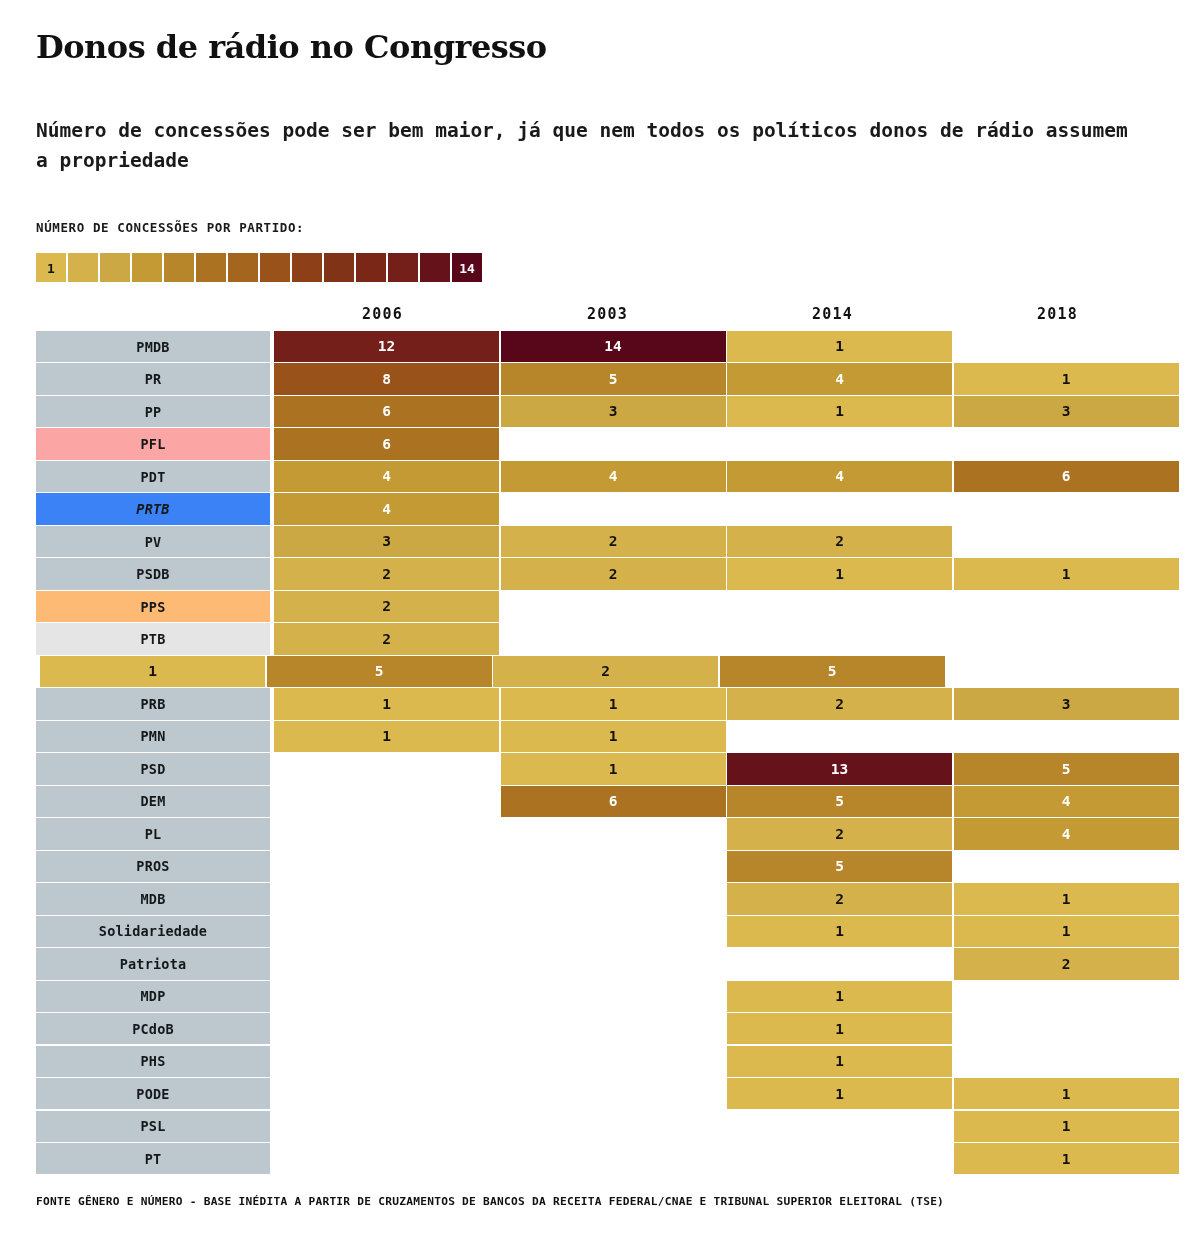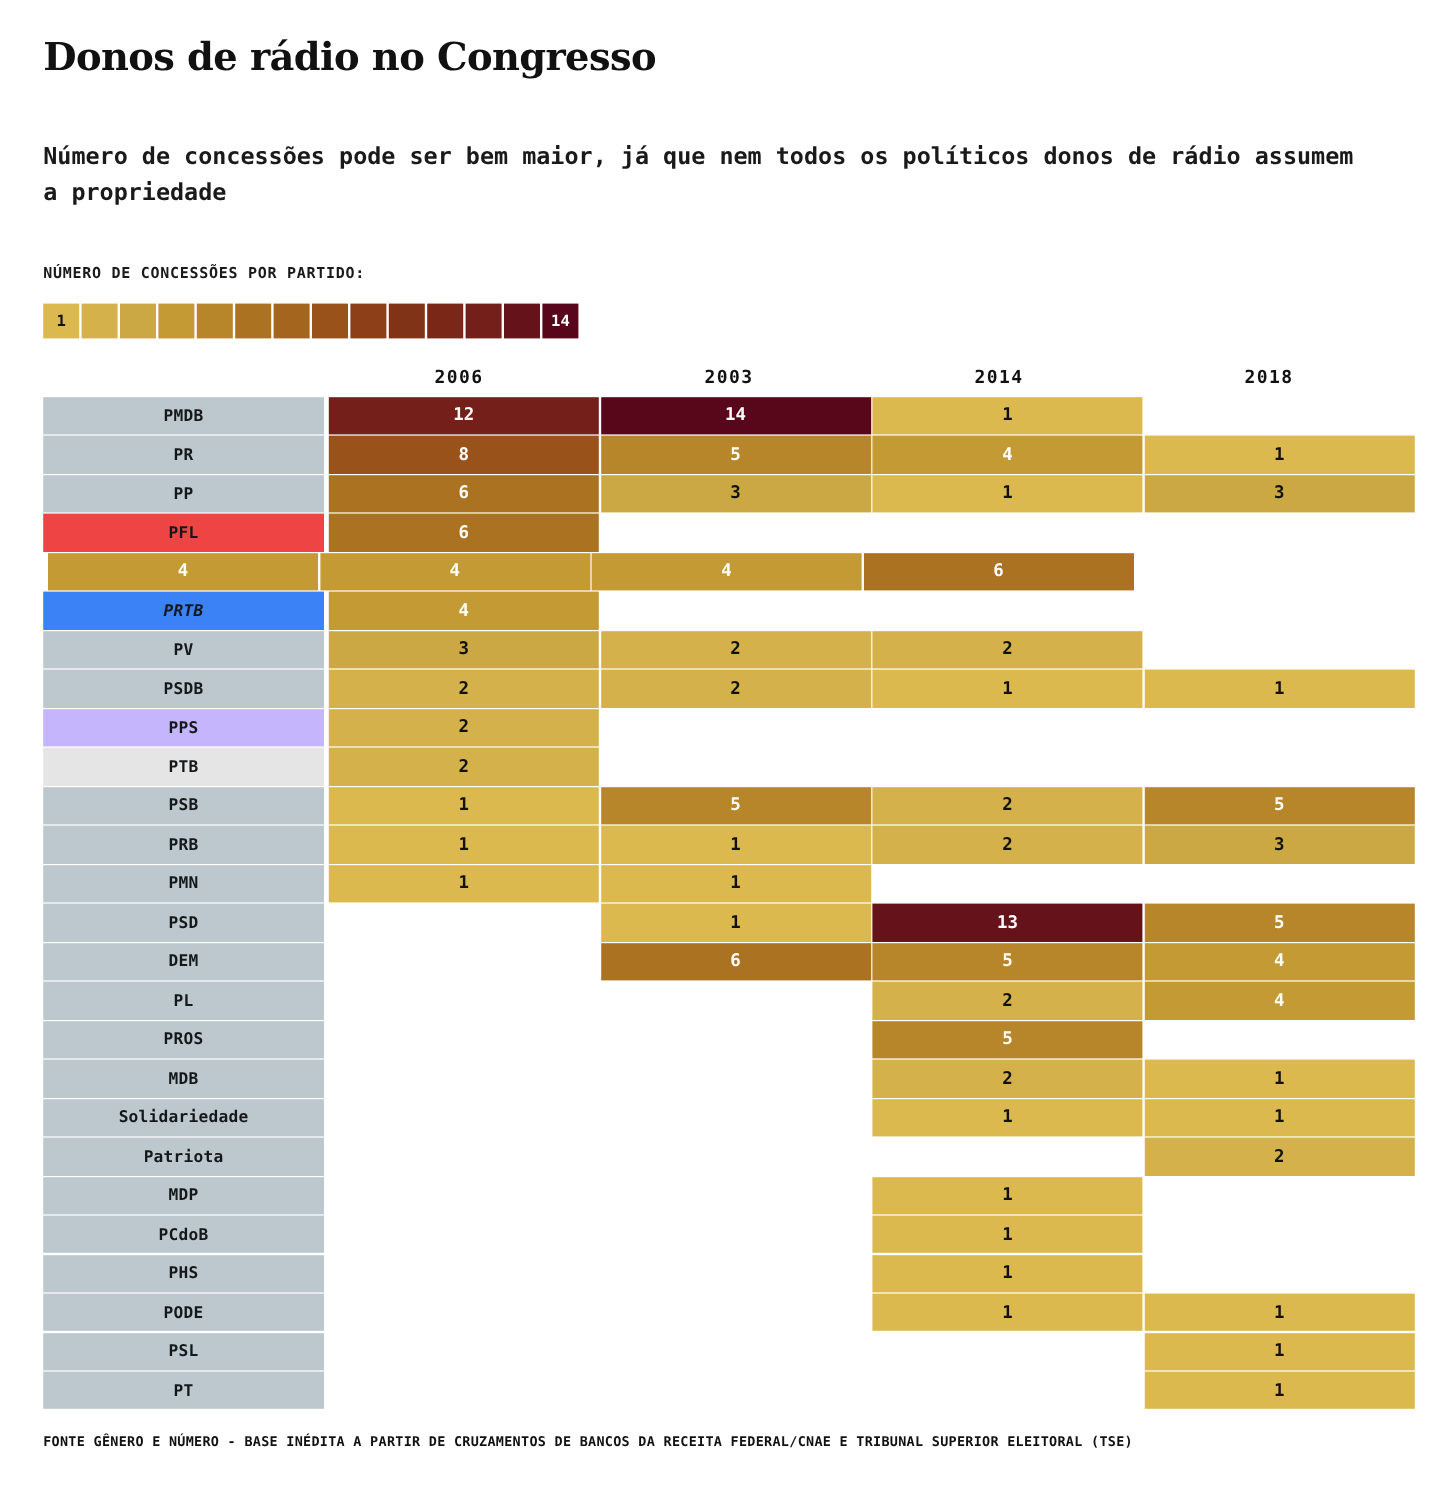--- a/index.html
+++ b/index.html
@@ -208,30 +208,31 @@
             <span class="v" style="color: rgb(17, 17, 17);">3</span>
           </div>
           <div class="cell" style="background: rgb(220, 185, 79);">
             <span class="v" style="color: rgb(17, 17, 17);">1</span>
           </div>
           <div class="cell" style="background: rgb(204, 168, 69);">
             <span class="v" style="color: rgb(17, 17, 17);">3</span>
           </div>
         </div>
         <div class="row">
-          <div class="party" style="background: #ef4444;">PFL</div>
+          <div class="party" style="background: #fca5a5;">PFL</div>
           <div class="gap"></div>
           <div class="cell" style="background: rgb(171, 114, 34);">
             <span class="v" style="color: rgb(255, 255, 255);">6</span>
           </div>
           <div class="cell empty"></div>
           <div class="cell empty"></div>
           <div class="cell empty"></div>
         </div>
         <div class="row">
+          <div class="party" style="background: rgb(188, 200, 206);">PDT</div>
           <div class="gap"></div>
           <div class="cell" style="background: rgb(195, 154, 51);">
             <span class="v" style="color: rgb(255, 255, 255);">4</span>
           </div>
           <div class="cell" style="background: rgb(195, 154, 51);">
             <span class="v" style="color: rgb(255, 255, 255);">4</span>
           </div>
           <div class="cell" style="background: rgb(195, 154, 51);">
             <span class="v" style="color: rgb(255, 255, 255);">4</span>
           </div>
@@ -273,41 +274,40 @@
             <span class="v" style="color: rgb(17, 17, 17);">2</span>
           </div>
           <div class="cell" style="background: rgb(220, 185, 79);">
             <span class="v" style="color: rgb(17, 17, 17);">1</span>
           </div>
           <div class="cell" style="background: rgb(220, 185, 79);">
             <span class="v" style="color: rgb(17, 17, 17);">1</span>
           </div>
         </div>
         <div class="row">
-          <div class="party" style="background: #c4b5fd;">PPS</div>
+          <div class="party" style="background: #fdba74;">PPS</div>
           <div class="gap"></div>
           <div class="cell" style="background: rgb(212, 177, 74);">
             <span class="v" style="color: rgb(17, 17, 17);">2</span>
           </div>
           <div class="cell empty"></div>
           <div class="cell empty"></div>
           <div class="cell empty"></div>
         </div>
         <div class="row">
           <div class="party" style="background: #e5e5e5;">PTB</div>
           <div class="gap"></div>
           <div class="cell" style="background: rgb(212, 177, 74);">
             <span class="v" style="color: rgb(17, 17, 17);">2</span>
           </div>
           <div class="cell empty"></div>
           <div class="cell empty"></div>
           <div class="cell empty"></div>
         </div>
         <div class="row">
-          <div class="party" style="background: rgb(188, 200, 206);">PSB</div>
           <div class="gap"></div>
           <div class="cell" style="background: rgb(220, 185, 79);">
             <span class="v" style="color: rgb(17, 17, 17);">1</span>
           </div>
           <div class="cell" style="background: rgb(184, 134, 42);">
             <span class="v" style="color: rgb(255, 255, 255);">5</span>
           </div>
           <div class="cell" style="background: rgb(212, 177, 74);">
             <span class="v" style="color: rgb(17, 17, 17);">2</span>
           </div>

